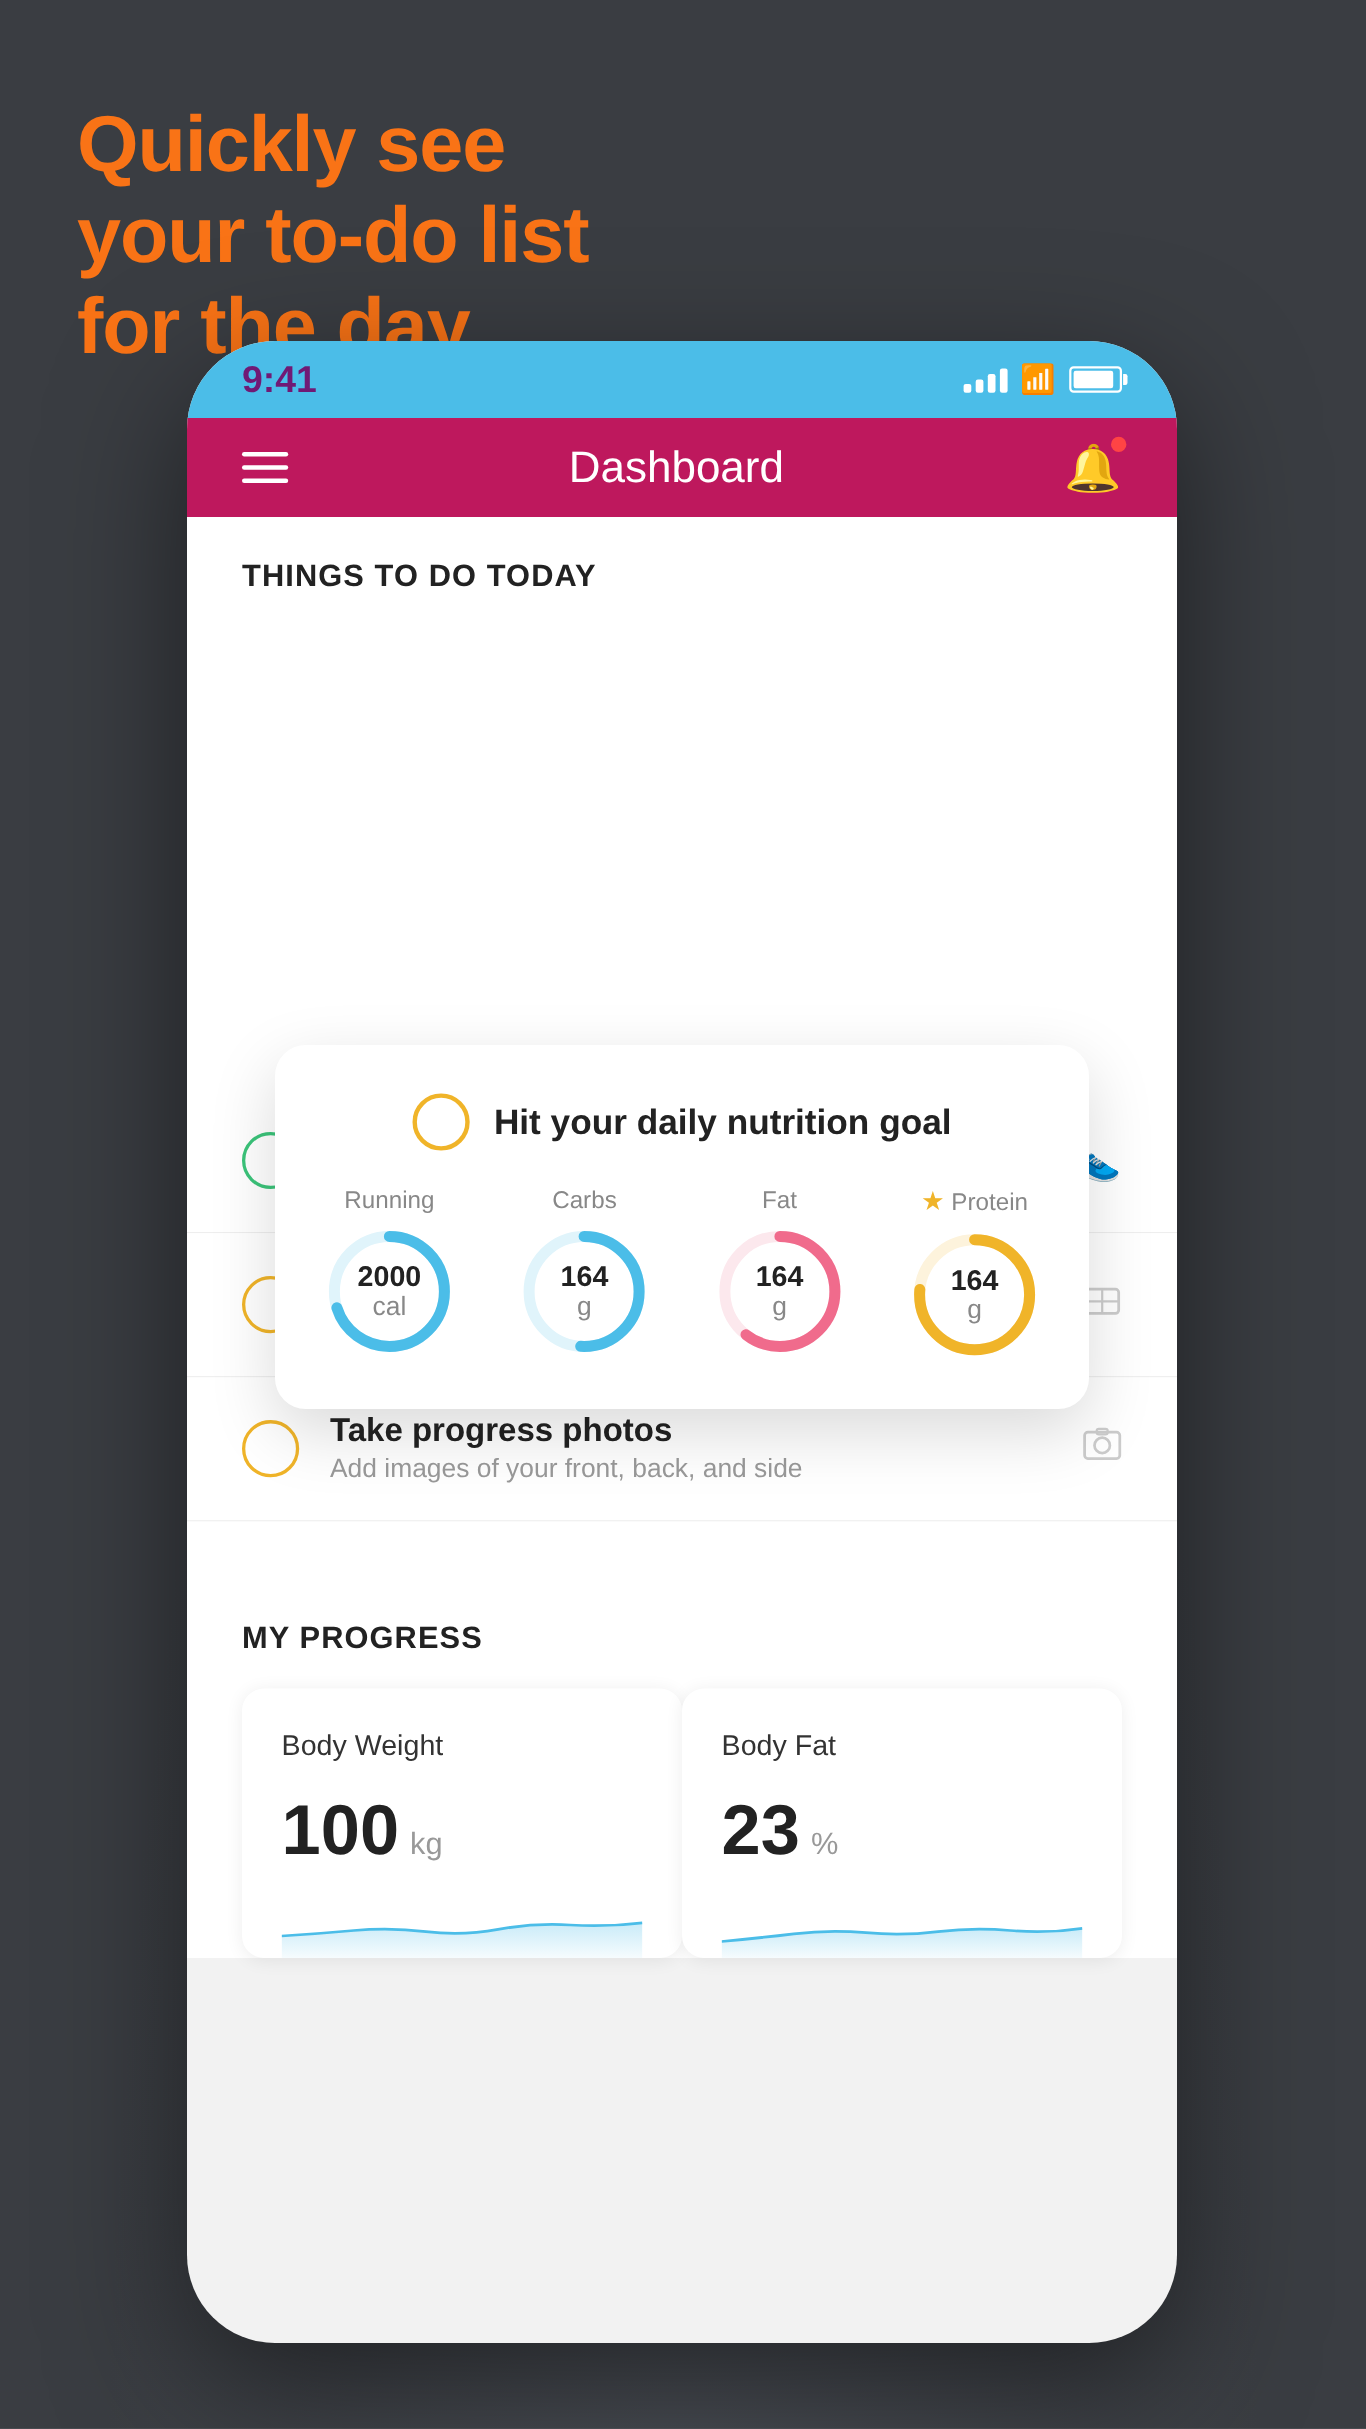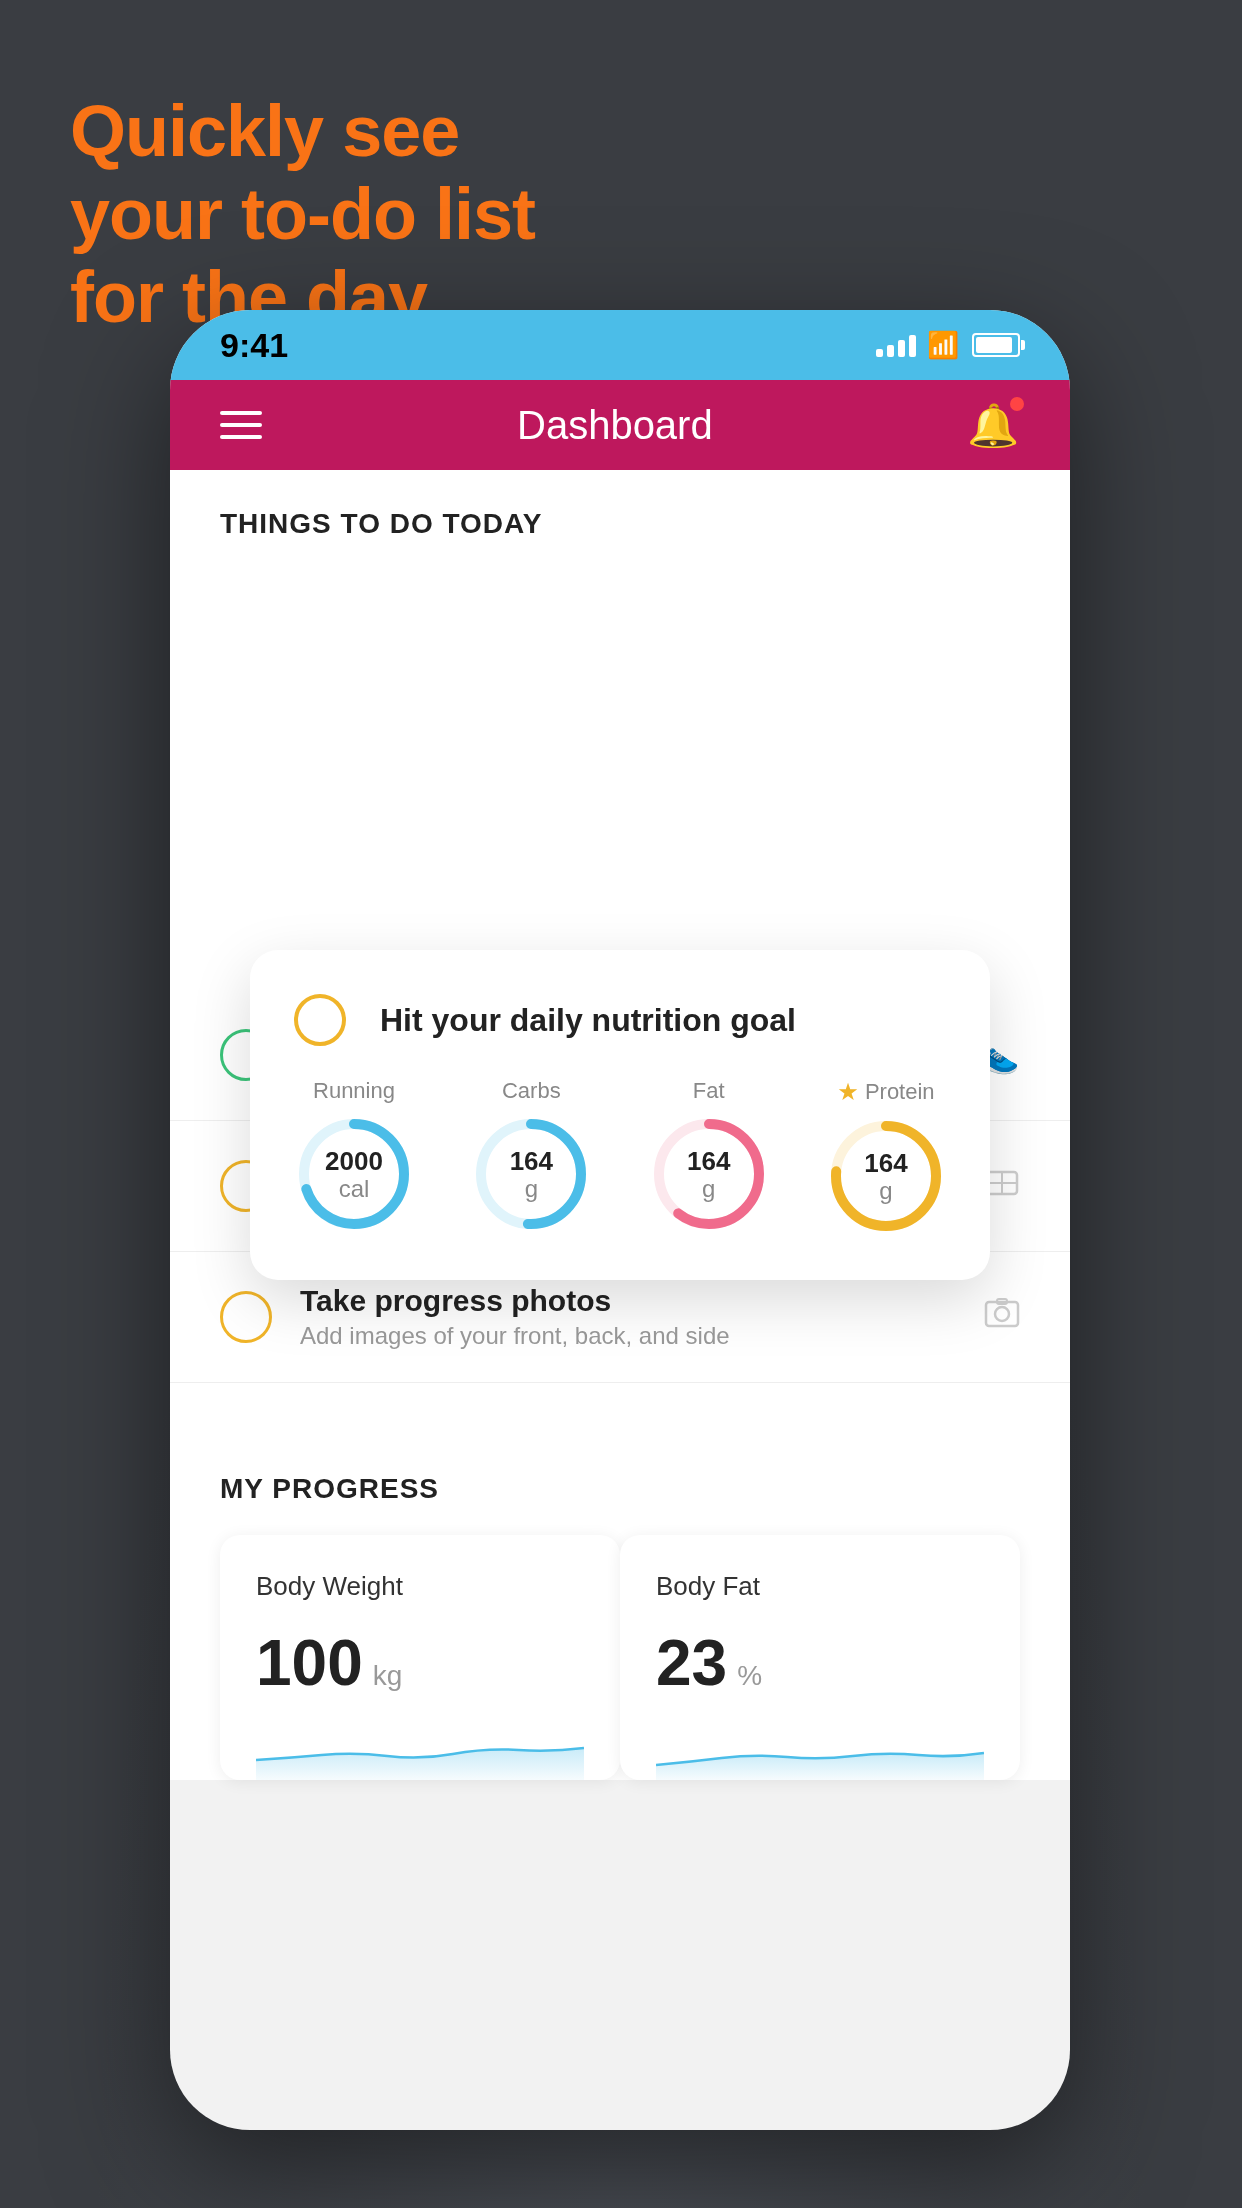--- a/index.html
+++ b/index.html
@@ -47,21 +47,21 @@
     .status-bar {
       background: #4bbde8;
       height: 70px;
       display: flex;
       align-items: center;
       justify-content: space-between;
       padding: 0 50px;
     }
 
     .status-time {
-      color: #000000;
+      color: #701a75;
       font-size: 34px;
       font-weight: 700;
     }
 
     .status-icons {
       display: flex;
       align-items: center;
       gap: 12px;
     }
 
@@ -183,22 +183,23 @@
       background: white;
       border-radius: 28px;
       padding: 44px 44px 44px;
       box-shadow: 0 20px 60px rgba(0,0,0,0.15);
       z-index: 10;
     }
 
     .card-title-row {
       display: flex;
       align-items: center;
-      gap: 34px;
+      gap: 22px;
       margin-bottom: 32px;
+      justify-content: center;
     }
 
     .circle-check {
       width: 52px;
       height: 52px;
       border-radius: 50%;
       border: 4px solid #f0b429;
       background: transparent;
       flex-shrink: 0;
     }

